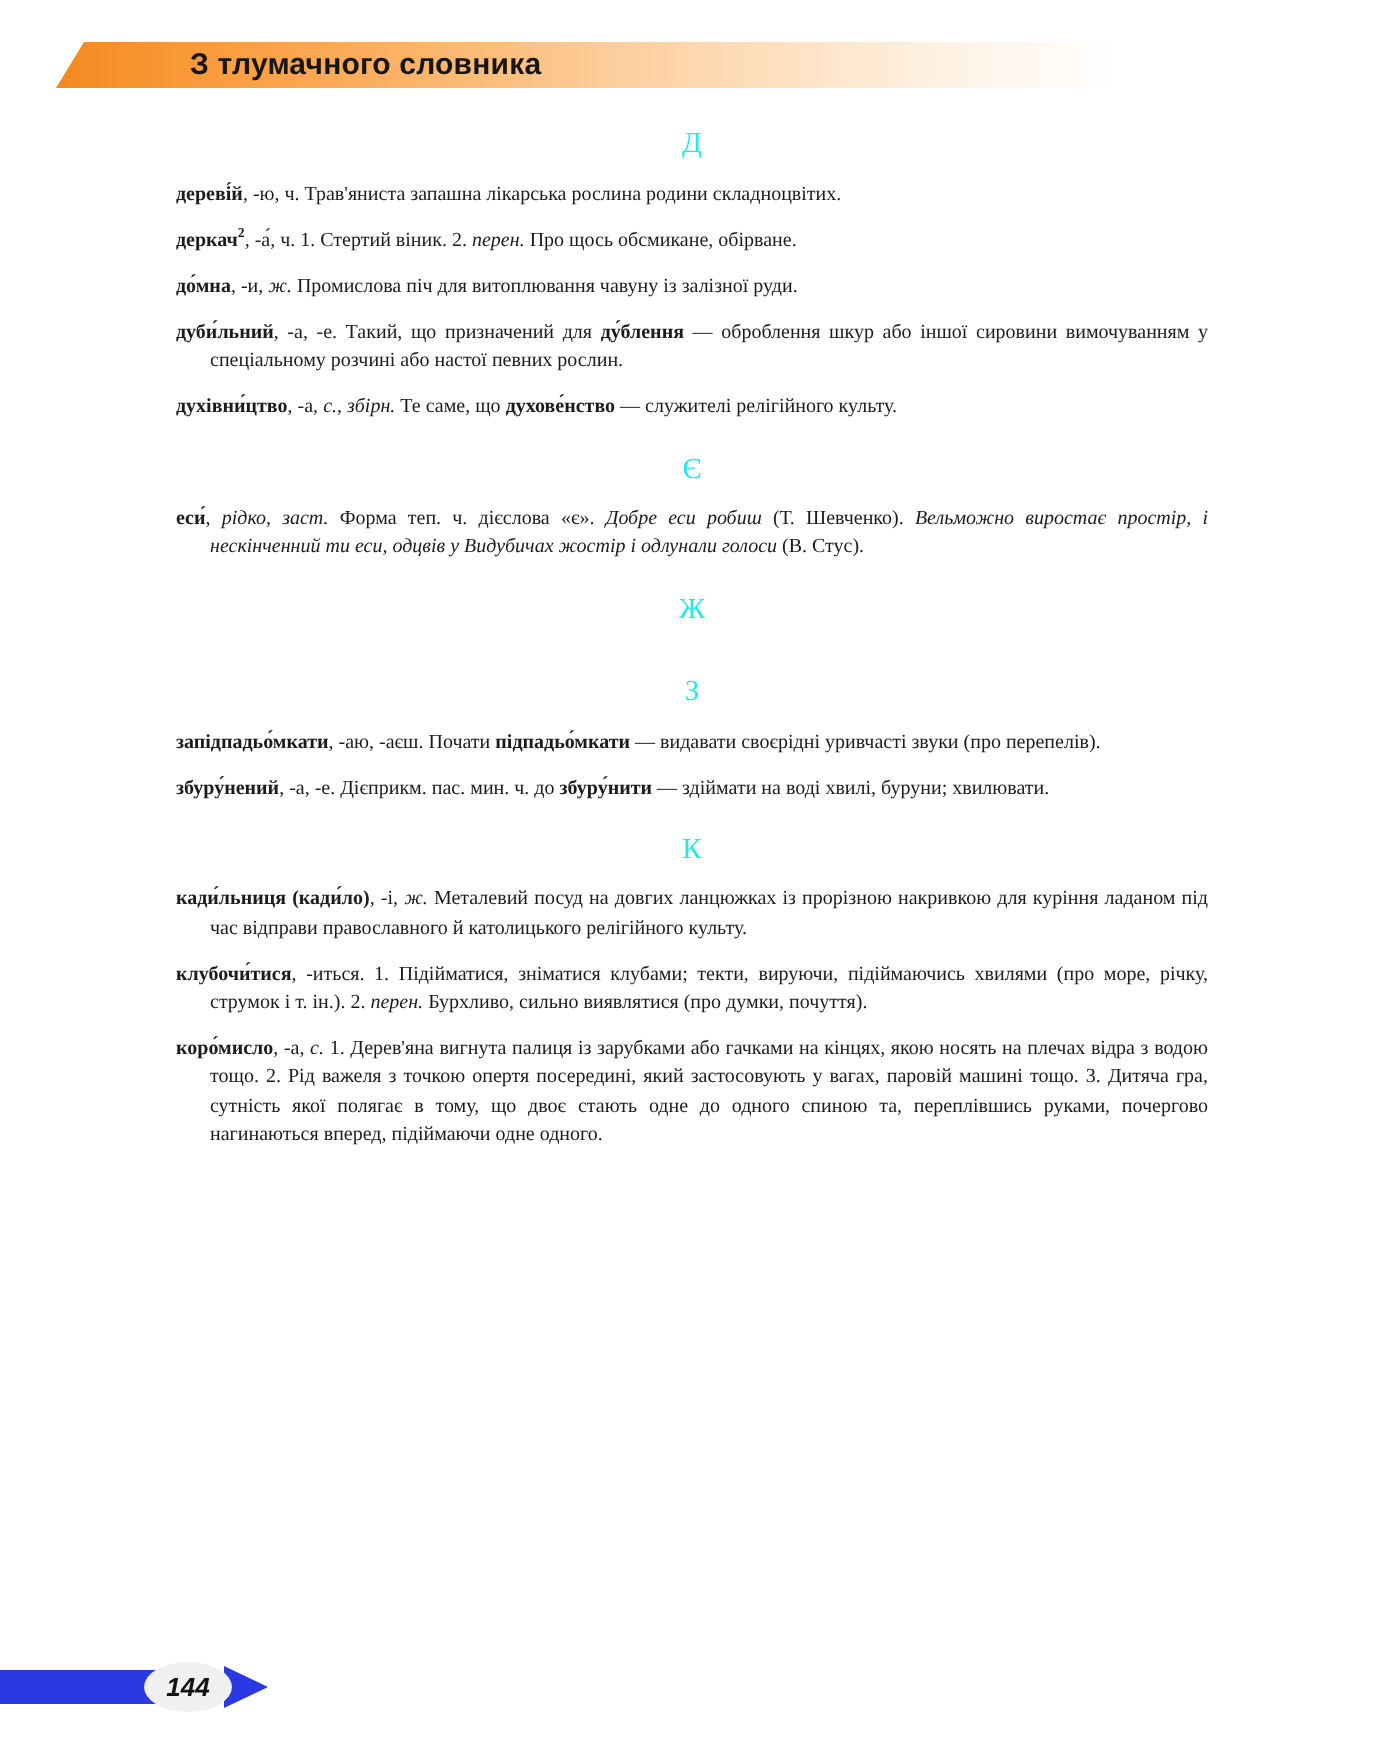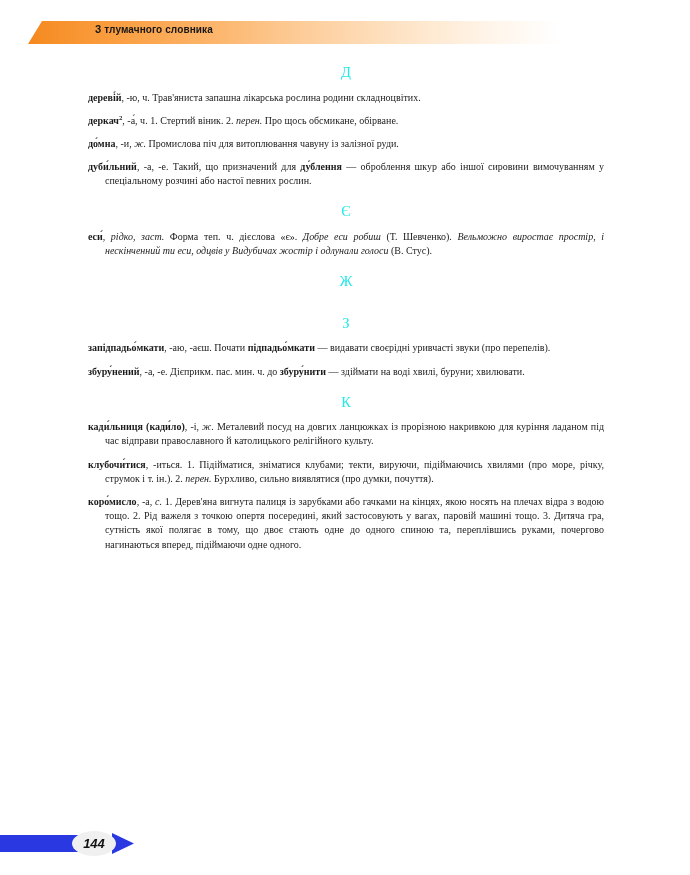--- a/index.html
+++ b/index.html
@@ -38,21 +38,21 @@
         #ffffff 100%);
     -webkit-clip-path: polygon(14px 0, 100% 0, 100% 100%, 0 100%);
     clip-path: polygon(14px 0, 100% 0, 100% 100%, 0 100%);
   }
   .header-banner .banner-title {
     position: absolute;
     left: 67px;
     top: 3px;
     font-family: "Liberation Sans", "DejaVu Sans", sans-serif;
     font-weight: bold;
-    font-size: 10px;
+    font-size: 15px;
     letter-spacing: 0.1px;
     color: #161616;
     white-space: nowrap;
   }
 
   
   .page-body {
     position: absolute;
     left: 88px;
     top: 58px;
@@ -164,20 +164,21 @@
 </div>
 
 <div class="page-body">
 
 <div class="section">
       <div class="section-letter">Д</div>
       <p class="entry"><b>дереві́й</b>, -ю, ч. Трав'яниста запашна лікарська рослина родини складноцвітих.</p>
       <p class="entry"><b>деркач<sup>2</sup></b>, -а́, ч. 1. Стертий віник. 2. <i>перен.</i> Про щось обсмикане, обірване.</p>
       <p class="entry"><b>до́мна</b>, -и, <i>ж.</i> Промислова піч для витоплювання чавуну із залізної руди.</p>
       <p class="entry"><b>дуби́льний</b>, -а, -е. Такий, що призначений для <b>ду́блення</b> — оброблення шкур або іншої сировини вимочуванням у спеціальному розчині або настої певних рослин.</p>
+      <p class="entry"><b>духівни́цтво</b>, -а, <i>с., збірн.</i> Те саме, що <b>духове́нство</b> — служителі релігійного культу.</p>
     </div>
     <div class="section">
       <div class="section-letter">Є</div>
       <p class="entry"><b>еси́</b>, <i>рідко, заст.</i> Форма теп. ч. дієслова «є». <i>Добре еси робиш</i> (Т. Шевченко). <i>Вельможно виростає простір, і нескінченний ти еси, одцвів у Видубичах жостір і одлунали голоси</i> (В. Стус).</p>
     </div>
     <div class="section">
       <div class="section-letter">Ж</div>
     </div>
     <div class="section">
       <div class="section-letter">З</div>

